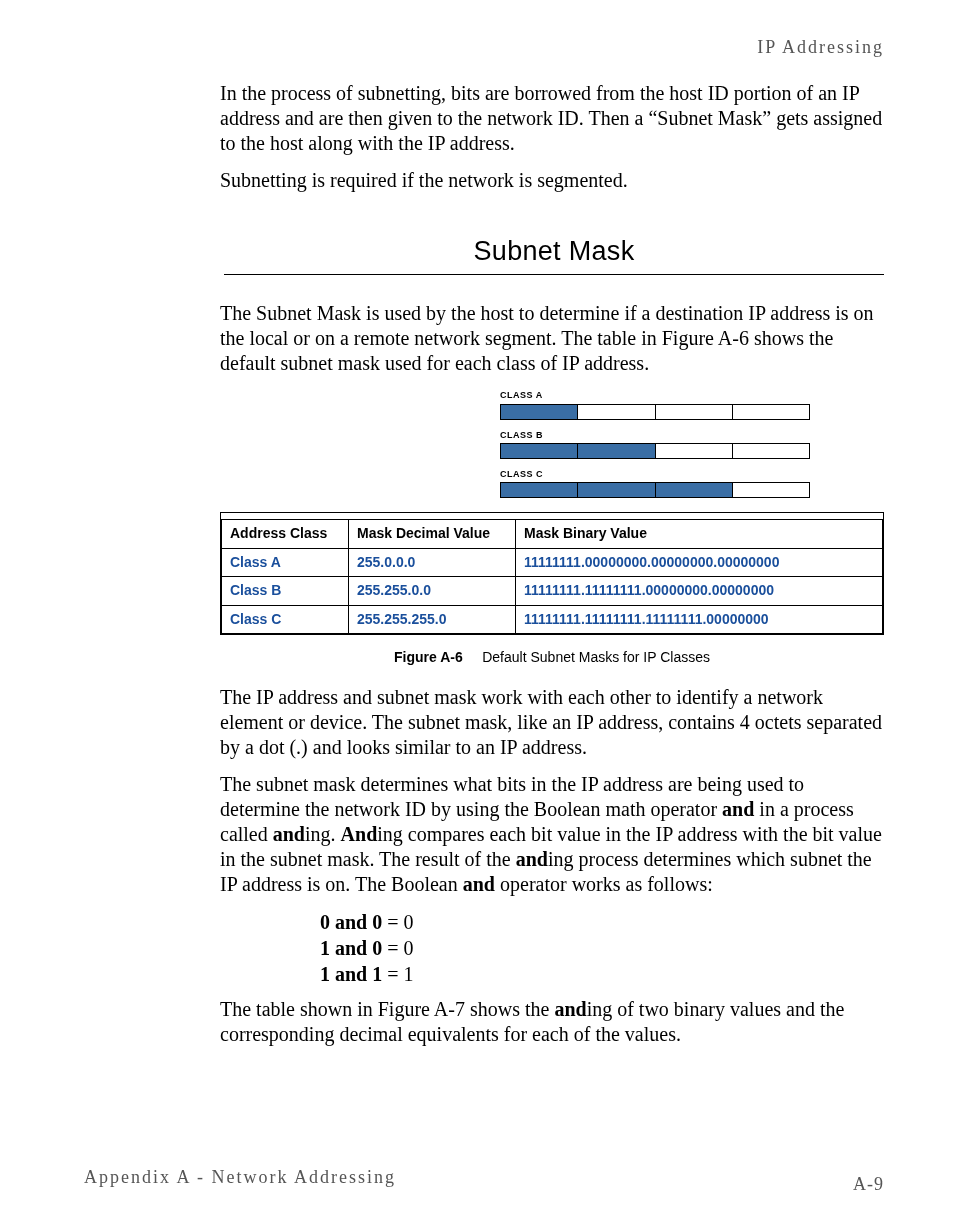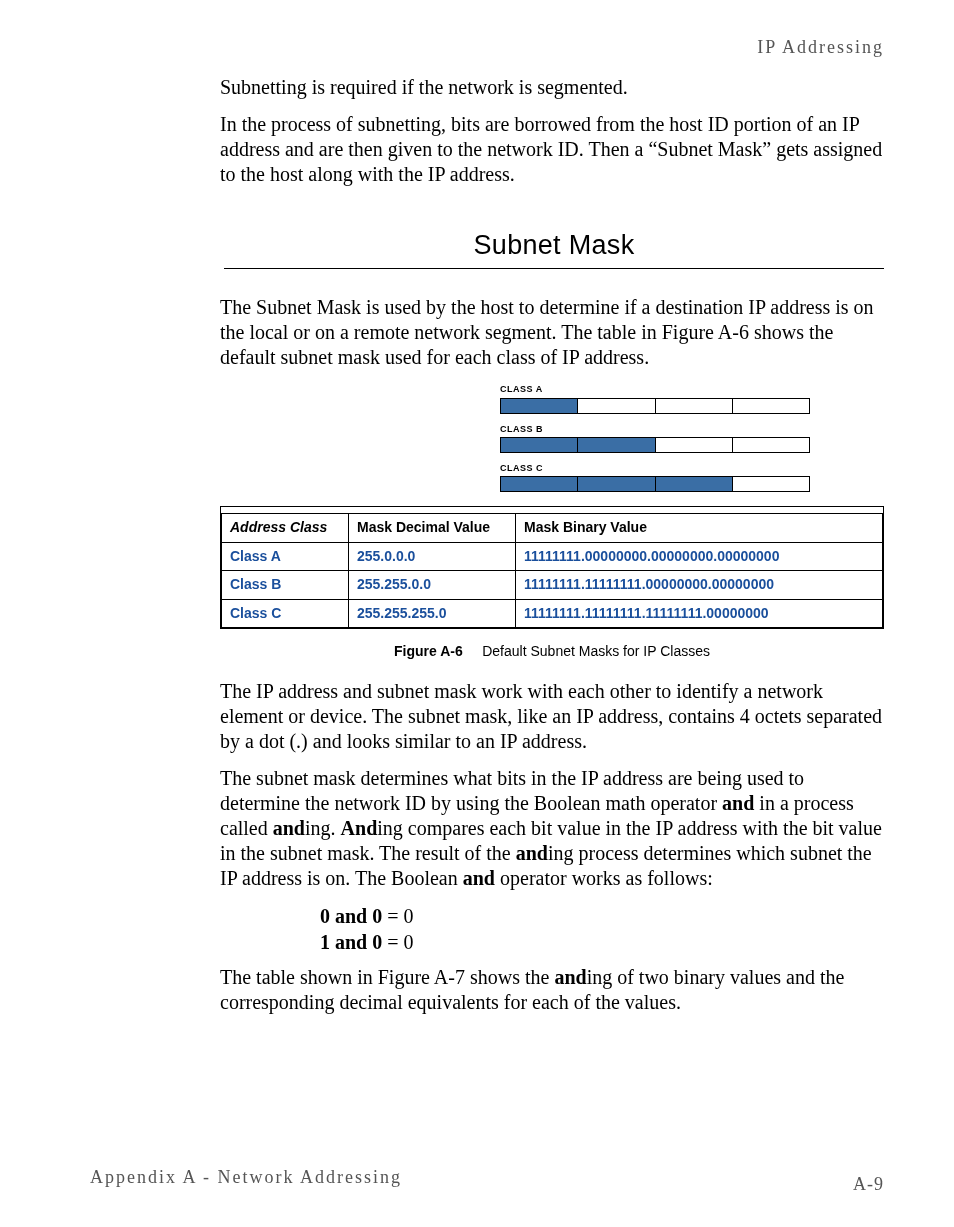--- a/index.html
+++ b/index.html
@@ -13,21 +13,21 @@
     box-sizing:border-box;
     padding:36px 70px 30px 90px;
     position:relative;
     line-height:1.25;
   }
   .running-head{
     text-align:right;
     font-size:18px;
     letter-spacing:2px;
     color:#555;
-    margin-bottom:16px;
+    margin-bottom:22px;
   }
   .content{
     margin-left:130px;
   }
   .para{
     margin:0 0 12px 0;
   }
   h1{
     font-family:Arial,Helvetica,sans-serif;
     font-weight:normal;
@@ -82,21 +82,21 @@
     vertical-align:middle;
   }
   table.mask th{
     font-weight:bold;
     color:#000;
   }
   table.mask td.blue{
     color:#1a4f9c;
     font-weight:bold;
   }
-  table.mask .wcol1{width:110px;font-style:italic;}
+  table.mask .wcol1{width:110px;}
   table.mask .wcol2{width:150px;}
   
   .tblwrap{
     border:1px solid #000;
   }
   .figure-caption{
     font-family:Liberation Sans, sans-serif;
     font-size:14px;
     text-align:center;
     margin:14px 0 18px 0;
@@ -104,39 +104,39 @@
   .figure-caption .figlabel{font-weight:bold;}
   .bool-block{
     margin:10px 0 10px 100px;
     font-weight:bold;
     line-height:1.3;
   }
   .bool-line{display:block;}
   .footer{
     position:absolute;
     bottom:32px;
-    left:90px;
+    left:84px;
     right:70px;
     display:flex;
     justify-content:space-between;
     font-size:18px;
     color:#555;
     letter-spacing:2px;
   }
   .footer .pageno{letter-spacing:1px;margin-top:7px;}
 </style>
 </head>
 <body>
 
 <div class="running-head">IP Addressing</div>
 
 <div class="content">
 
+  <p class="para">In the process of subnetting, bits are borrowed from the host ID portion of an IP address and are then given to the network ID. Then a “Subnet Mask” gets assigned to the host along with the IP address.</p>
   <p class="para">Subnetting is required if the network is segmented.</p>
-  <p class="para">In the process of subnetting, bits are borrowed from the host ID portion of an IP address and are then given to the network ID. Then a “Subnet Mask” gets assigned to the host along with the IP address.</p>
 
   <h1>Subnet Mask</h1>
 
   <p class="para" style="margin-top:26px">The Subnet Mask is used by the host to determine if a destination IP address is on the local or on a remote network segment. The table in Figure A-6 shows the default subnet mask used for each class of IP address.</p>
 
   <div class="figblock">
 
     <div class="octet-diagram">
       <div class="class-row">
         <div class="class-label">CLASS A</div>
@@ -203,20 +203,21 @@
 
   <p class="para">The IP address and subnet mask work with each other to identify a network element or device. The subnet mask, like an IP address, contains 4 octets separated by a dot (.) and looks similar to an IP address.</p>
 
   <p class="para">
     <span>The subnet mask determines what bits in the IP address are being used to determine the network ID by using the Boolean math operator </span><b>and</b><span> in a process called </span><b>and</b><span>ing. </span><b>And</b><span>ing compares each bit value in the IP address with the bit value in the subnet mask. The result of the </span><b>and</b><span>ing process determines which subnet the IP address is on. The Boolean </span><b>and</b><span> operator works as follows:</span>
   </p>
 
   <div class="bool-block">
     <span class="bool-line"><span>0 and 0</span><span style="font-weight:normal"> = 0</span></span>
     <span class="bool-line"><span>1 and 0</span><span style="font-weight:normal"> = 0</span></span>
+    <span class="bool-line"><span>1 and 1</span><span style="font-weight:normal"> = 1</span></span>
   </div>
 
   <p class="para" style="">
     <span>The table shown in Figure A-7 shows the </span><b>and</b><span>ing of two binary values and the corresponding decimal equivalents for each of the values.</span>
   </p>
 
 </div>
 
 <div class="footer">
   <span>Appendix A - Network Addressing</span>

